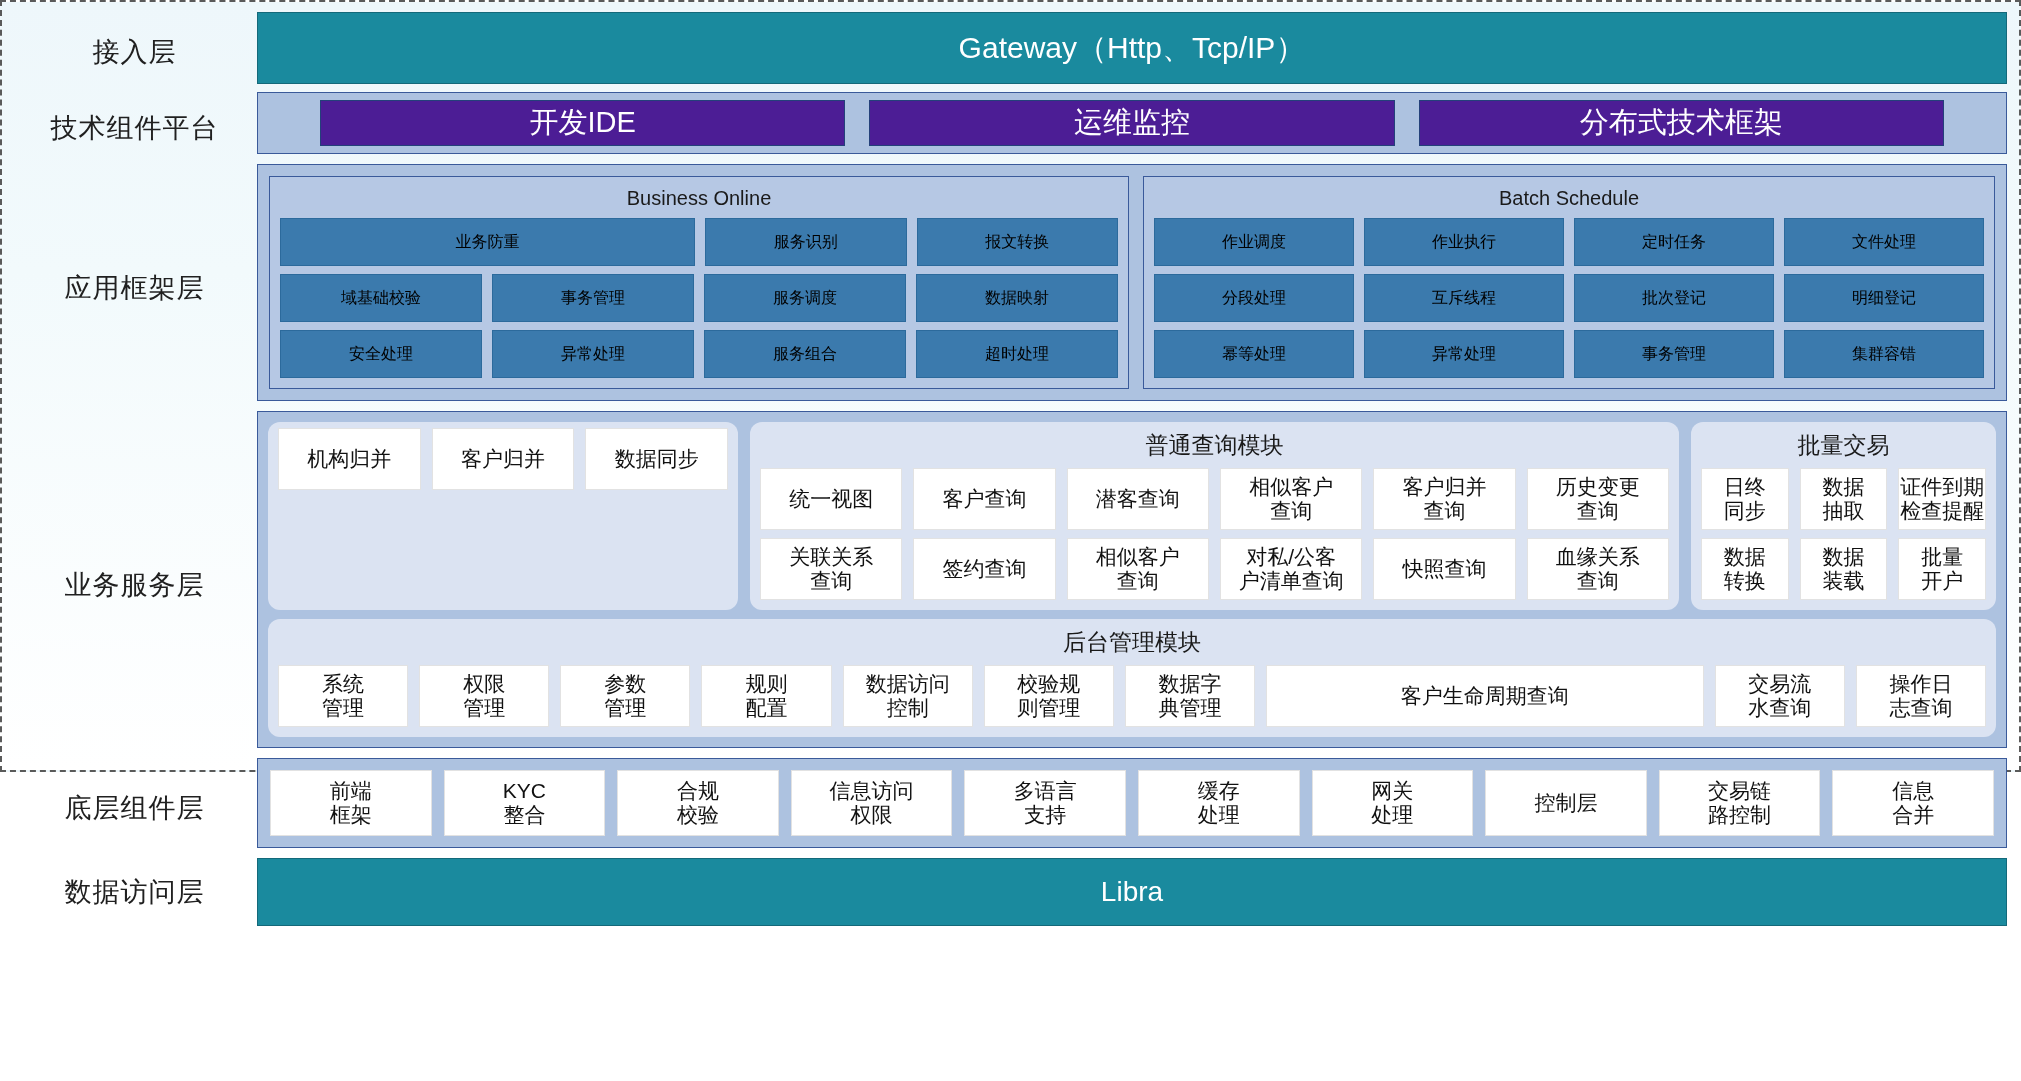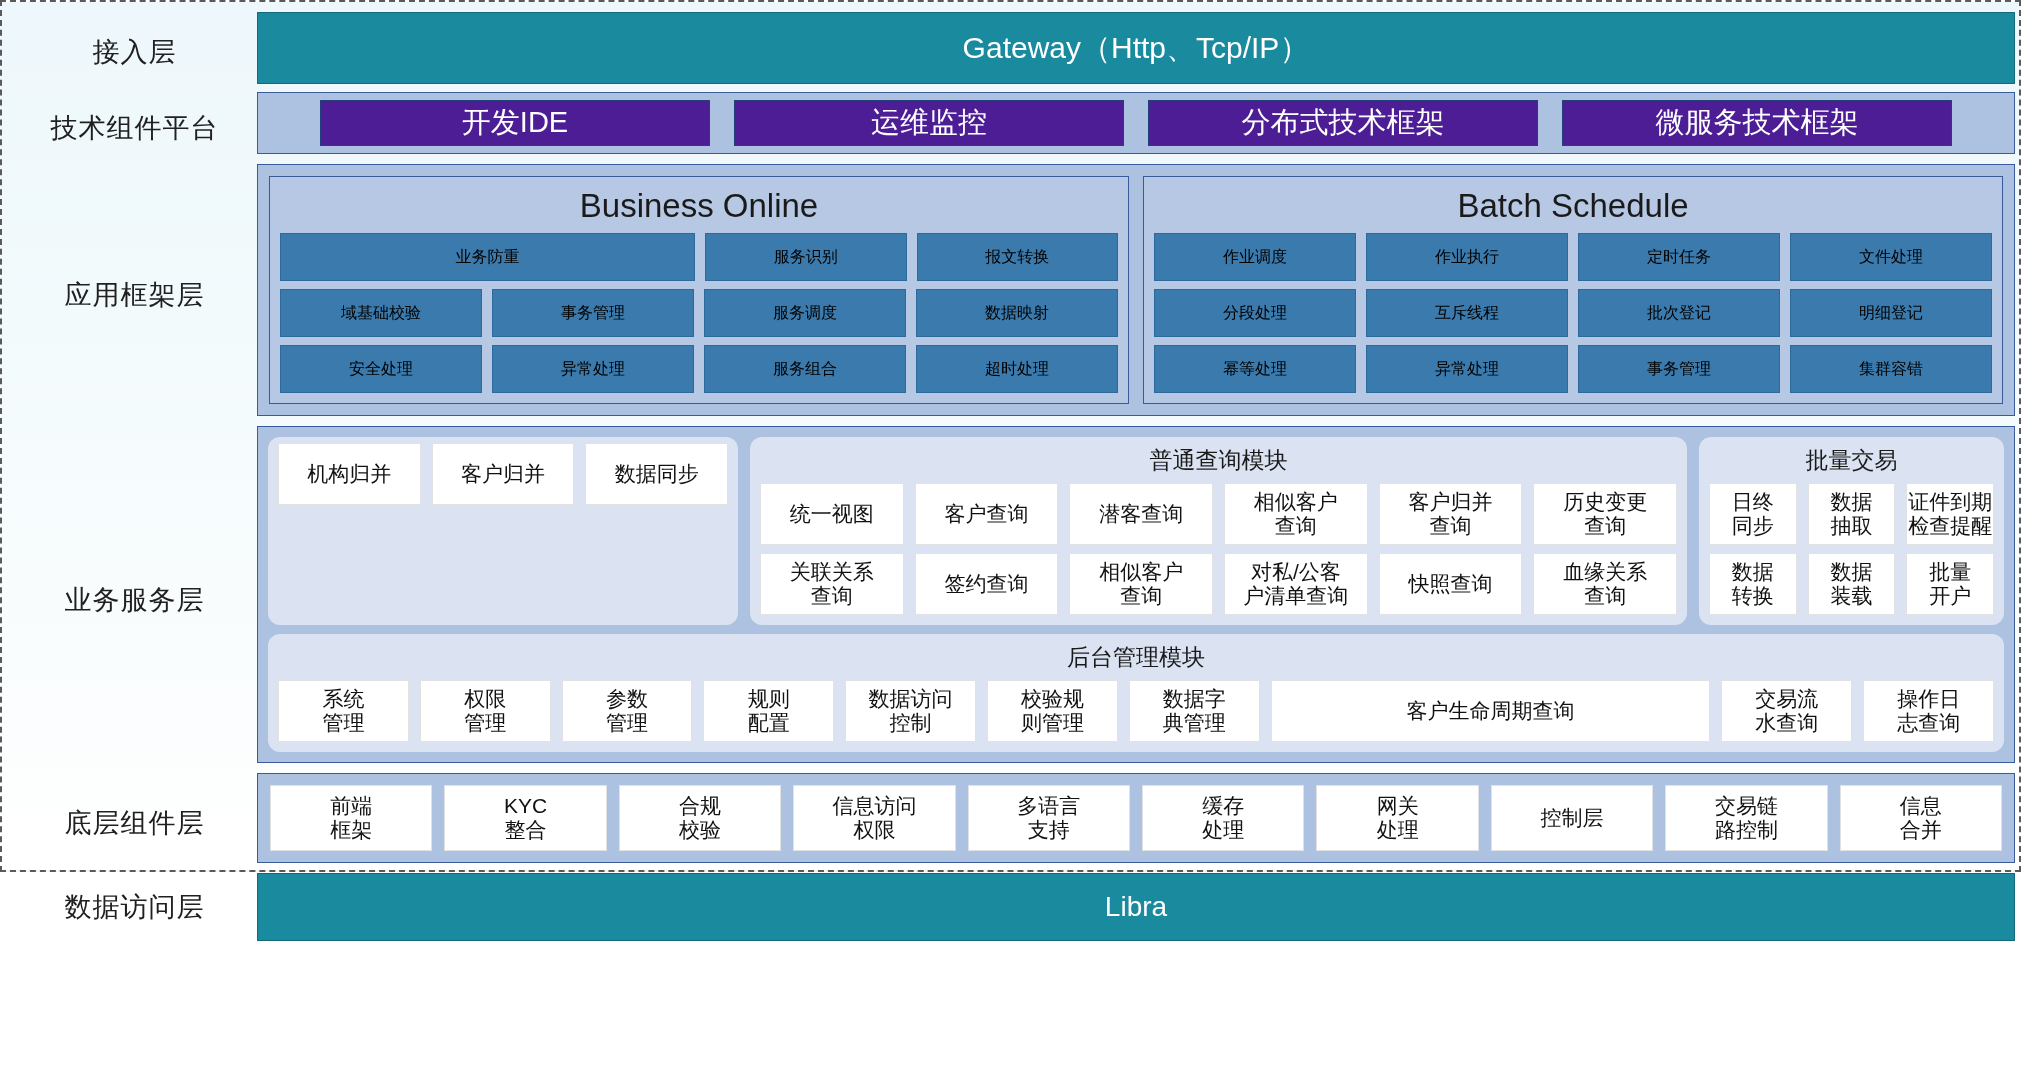--- a/index.html
+++ b/index.html
@@ -3,26 +3,26 @@
 <meta charset="utf-8">
 <style>
   html,body{margin:0;padding:0;}
   body{
     width:2021px;height:1081px;
     background:#ffffff;
     font-family:"Liberation Sans","DejaVu Sans",sans-serif;
     overflow:hidden;
   }
   .page{
-    position:relative;width:2021px;height:872px;
+    position:relative;width:2021px;height:772px;
     background:linear-gradient(180deg,#eef7fb 0%,#f2fafc 35%,#ffffff 100%);
     box-sizing:border-box;
     border:2px dashed #5a5a5a;
     display:flex;flex-direction:column;
-    padding:10px 4px 10px 10px;
+    padding:10px 12px 10px 10px;
   }
   .row{display:flex;align-items:stretch;width:100%;}
   .rowlabel{
     width:245px;min-width:245px;
     display:flex;align-items:center;justify-content:center;
     font-size:27px;color:#202020;letter-spacing:1px;
     font-family:"Liberation Sans","DejaVu Sans",sans-serif;
   }
   .rowbody{flex:1;display:flex;}
 
@@ -52,21 +52,21 @@
     display:flex;gap:14px;padding:11px;box-sizing:border-box;margin-bottom:10px;
   }
   .fwgroup{
     background:#b6c8e4;border:1px solid #3a5a9a;
     padding:8px 10px 10px 10px;box-sizing:border-box;
     display:flex;flex-direction:column;
   }
   .fwgroup.online{width:860px;}
   .fwgroup.batch{flex:1;}
   .fwtitle{
-    text-align:center;font-size:33px;color:#1a1a1a;
+    text-align:center;font-size:20px;color:#1a1a1a;
     margin:2px 0 8px 0;font-family:"Liberation Sans","DejaVu Sans",sans-serif;
   }
   .fwgrid{display:flex;flex-direction:column;gap:8px;}
   .fwrow{display:flex;gap:10px;}
   .fwcell{
     background:#3b7aad;border:1px solid #2c6a9c;color:#000000;
     font-size:16px;height:46px;flex:1;
     display:flex;align-items:center;justify-content:center;
   }
   .fwcell.wide2{flex:2.07;}
@@ -126,21 +126,20 @@
     </div>
   </div>
 
   <div class="row">
     <div class="rowlabel">技术组件平台</div>
     <div class="rowbody">
       <div class="techband">
         <div class="techbtn">开发IDE</div>
         <div class="techbtn">运维监控</div>
         <div class="techbtn">分布式技术框架</div>
-        <div class="techbtn">微服务技术框架</div>
       </div>
     </div>
   </div>
 
   <div class="row" style="flex:0 0 auto;">
     <div class="rowlabel">应用框架层</div>
     <div class="rowbody">
       <div class="appframe">
 
         <div class="fwgroup online">

